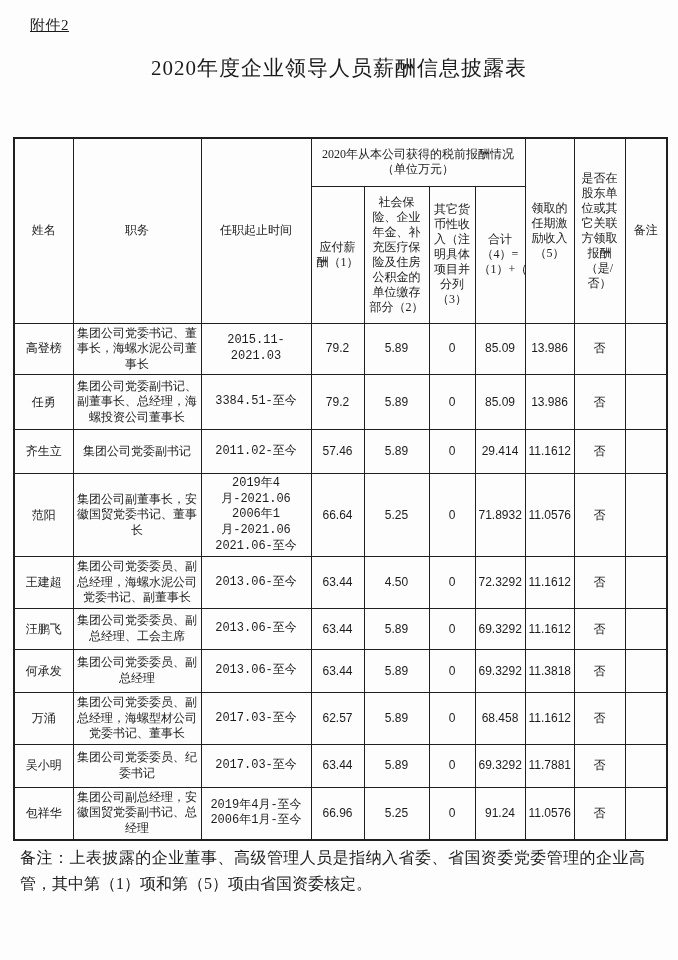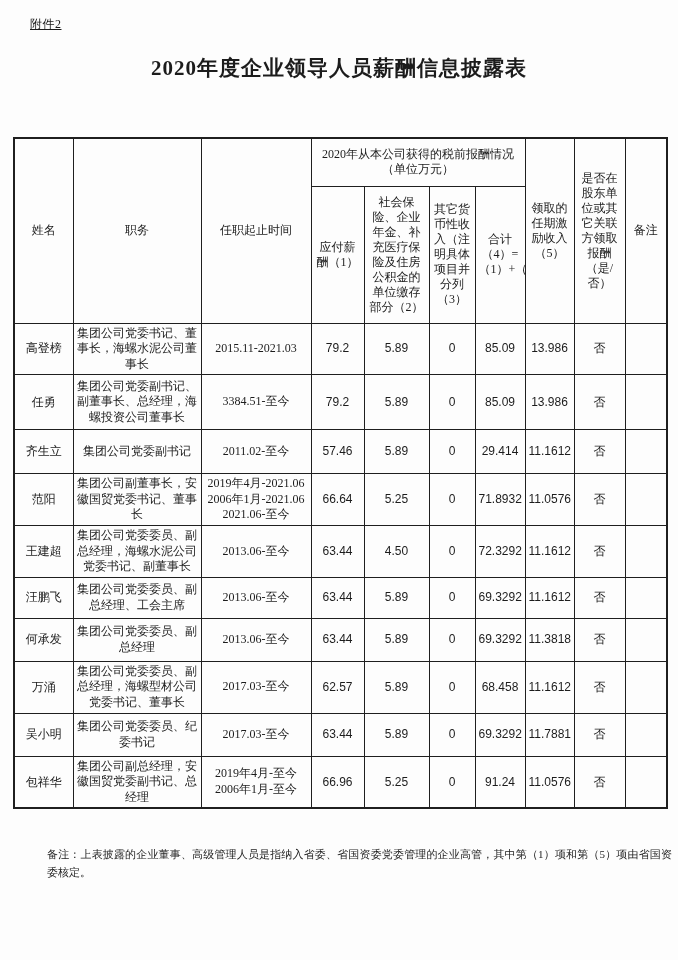--- a/index.html
+++ b/index.html
@@ -4,46 +4,46 @@
 <style>
   * { margin:0; padding:0; box-sizing:border-box; }
   html,body { width:678px; background:#fbfbfb; }
   body { font-family:"Liberation Serif", serif; color:#1c1c1c; }
   .page {
     position:relative; width:678px; height:960px;
     background:#fdfdfd; overflow:hidden;
   }
   .attachment {
     position:absolute; left:30px; top:16px;
-    font-size:12px; letter-spacing:0.5px;text-decoration:underline;
+    font-size:15px; letter-spacing:0.5px;text-decoration:underline;
   }
   .title {
     position:absolute; top:54px; left:0; right:0;
-    text-align:center; font-size:21px; font-weight:bold;
+    text-align:center; font-size:21px; font-weight:normal;
     letter-spacing:1px;
   }
   table.salary {
     position:absolute; left:13px; top:137px; width:653px;
     border-collapse:collapse; table-layout:fixed;
     font-size:12px; line-height:1.25;
     border:2px solid #1f1f1f;
   }
   table.salary th, table.salary td {
     border:1px solid #1f1f1f;
     text-align:center; vertical-align:middle;
     padding:2px 3px; font-weight:normal;
     overflow:hidden;
   }
   th.h-left { text-align:left; }
   td.pos { text-align:left; padding:2px 4px; line-height:1.3; }
-  td.tenure { white-space:pre-line; line-height:1.3; }
+  td.tenure { white-space:pre-line; line-height:1.3;font-family:Liberation Mono, monospace; }
   td.num { font-family:Liberation Sans, sans-serif; font-size:12px; }
   .note {
-    position:absolute; left:47px; top:845px; width:625px;
-    font-size:11px; line-height:1.65; text-align:justify;
+    position:absolute; left:20px; top:845px; width:625px;
+    font-size:16px; line-height:1.65; text-align:justify;
   }
 </style>
 </head>
 <body>
 
 <div class="page">
 
   <div class="attachment">附件2</div>
 
   <div class="title">2020年度企业领导人员薪酬信息披露表</div>

